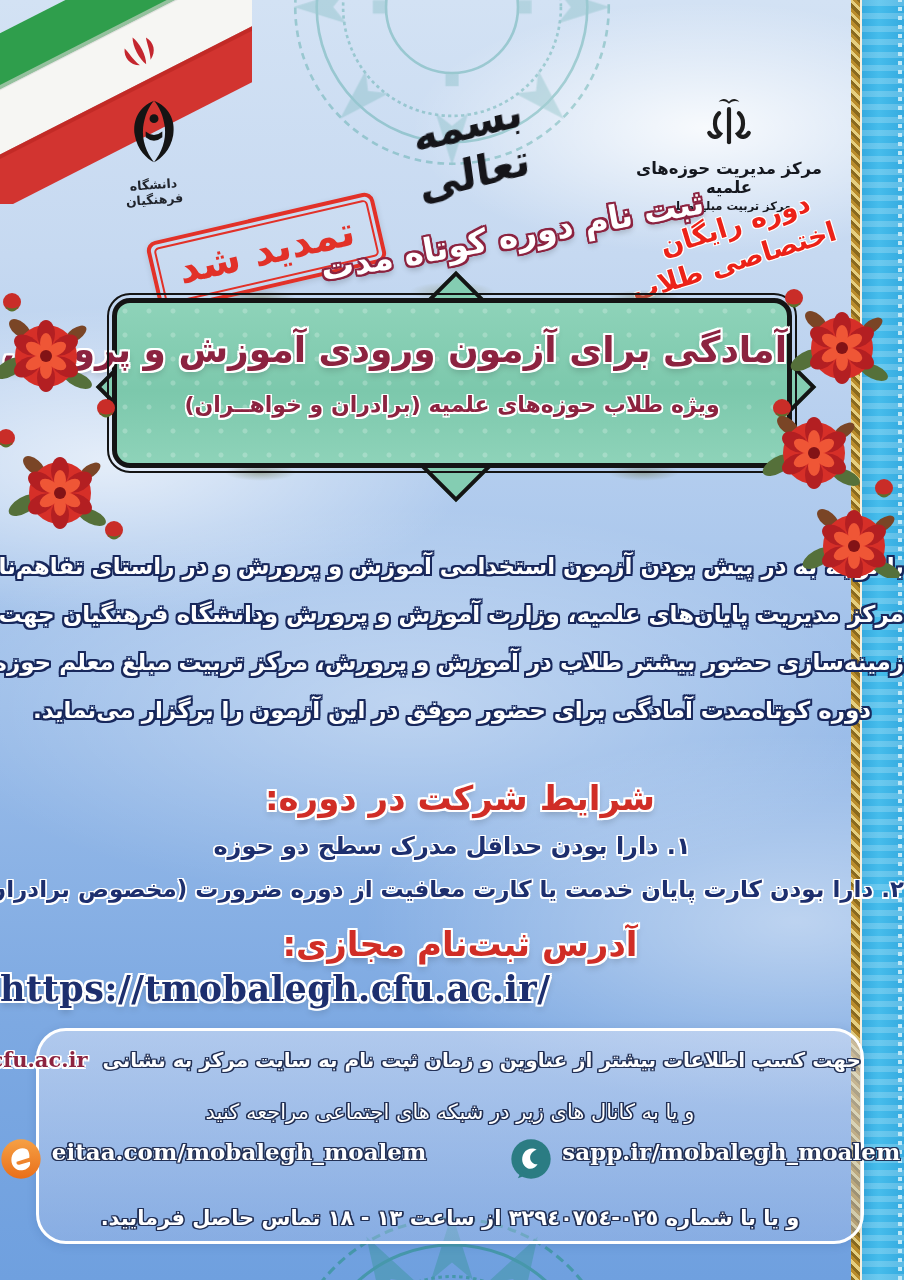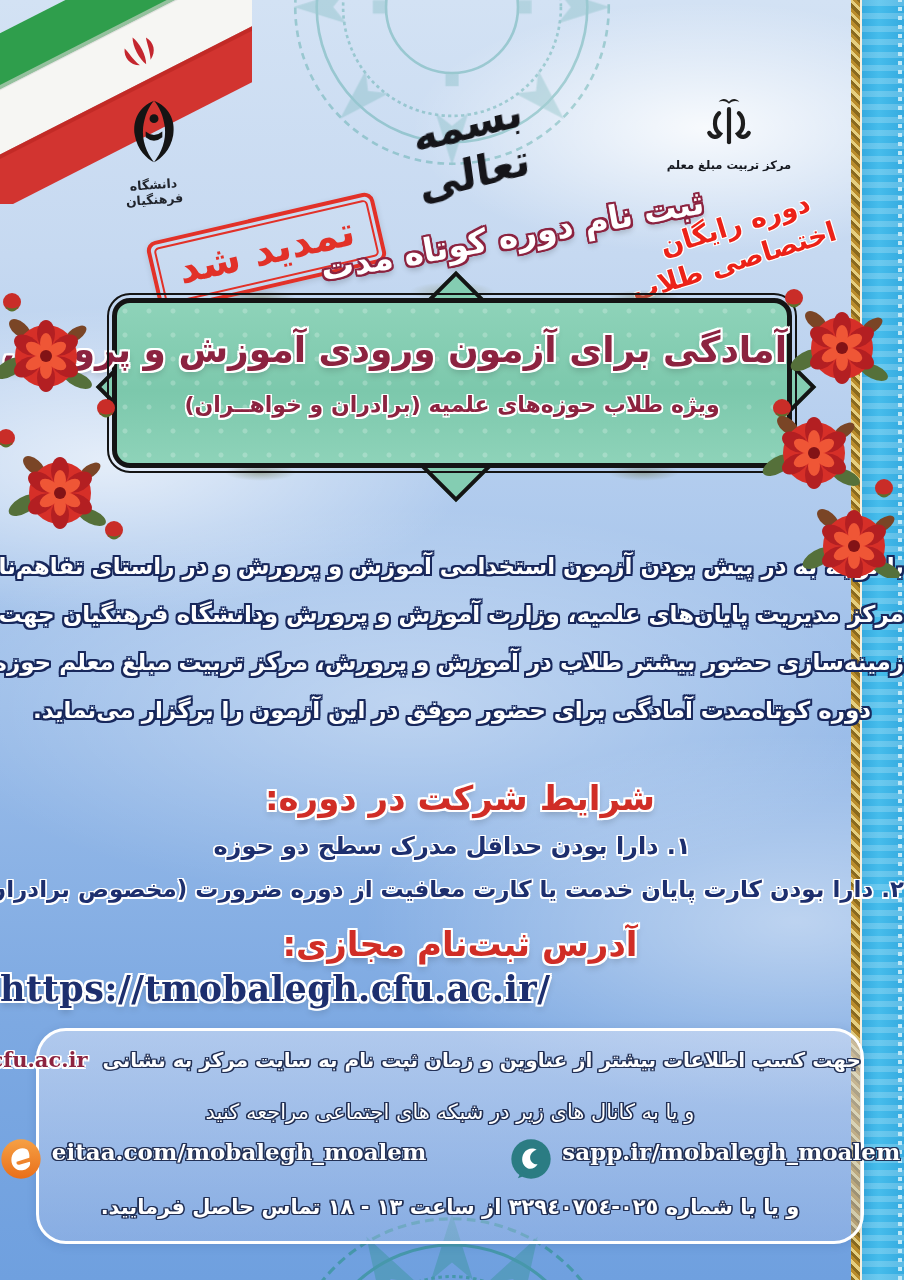--- a/index.html
+++ b/index.html
@@ -98,21 +98,21 @@
     box-sizing:border-box;border:3px solid #fff;border-radius:30px;padding-top:16px;
     background:linear-gradient(180deg, rgba(218,227,246,.55), rgba(172,192,232,.38));
     box-shadow:0 2px 10px rgba(30,60,120,.15);text-align:center;}
   .ib-line1{font-size:20px;font-weight:bold;color:#fff;}
   .ib-url{font-family:"DejaVu Serif",serif;font-size:21px;font-weight:bold;color:#8c2340;
     padding-right:8px;direction:ltr;display:inline-block;}
   .ib-line2{margin-top:28px;font-size:21px;font-weight:normal;color:#fff;}
   .social-row{margin-top:14px;display:flex;direction:ltr;justify-content:center;align-items:center;gap:84px;}
   .social{display:flex;gap:10px;cursor:pointer;}
   .social-label{font-family:"DejaVu Serif",serif;font-size:23px;font-weight:bold;color:#fff;direction:ltr;}
-  .ib-phone{margin-top:15px;font-size:21px;font-weight:bold;color:#fff;}
+  .ib-phone{margin-top:26px;font-size:21px;font-weight:bold;color:#fff;}
 </style>
 </head>
 <body>
 
 <div class="poster">
 
   <svg class="mandala top" width="330" height="330" viewBox="0 0 200 200">
     <g fill="none" stroke="#3f9f97" stroke-width="1.6">
       <circle cx="100" cy="100" r="95" stroke-dasharray="4 3"></circle>
       <circle cx="100" cy="100" r="82"></circle>
@@ -184,20 +184,21 @@
 
   <div class="logo-right">
     <svg width="52" height="58" viewBox="0 0 100 110">
       <g stroke="#1d1d1d" stroke-width="8" fill="none" stroke-linecap="round">
         <path d="M50,28 V92"></path>
         <path d="M31,36 C20,46 20,68 33,76 C27,85 17,83 12,74"></path>
         <path d="M69,36 C80,46 80,68 67,76 C73,85 83,83 88,74"></path>
       </g>
       <path d="M30,14 C38,5 46,9 50,14 C54,9 62,5 70,14 C62,11 54,13 50,18 C46,13 38,11 30,14Z" fill="#1d1d1d"></path>
     </svg>
+    <div class="l1">مرکز مدیریت حوزه‌های علمیه</div>
     <div class="l2">مرکز تربیت مبلغ معلم</div>
   </div>
 
   <div class="stamp">
     <div class="stamp-inner nowrap">تمدید شد</div>
   </div>
 
   <div class="reg-text sm2 nowrap">ثبت نام دوره کوتاه مدت</div>
   <div class="free-text">
     <div class="swx nowrap">دوره رایگان</div>

